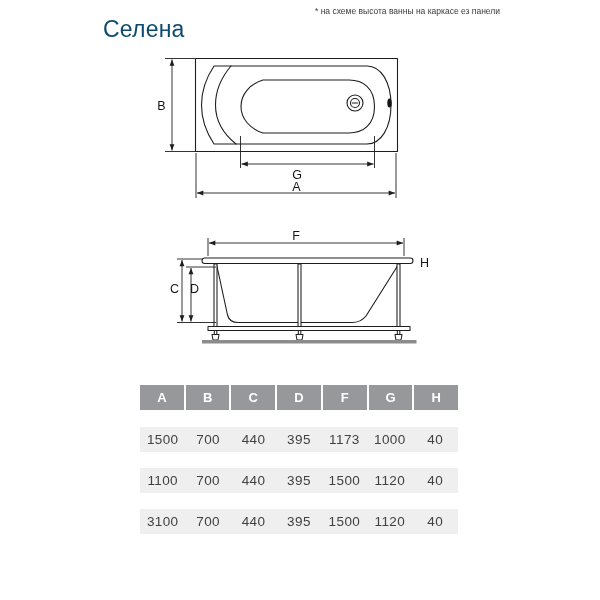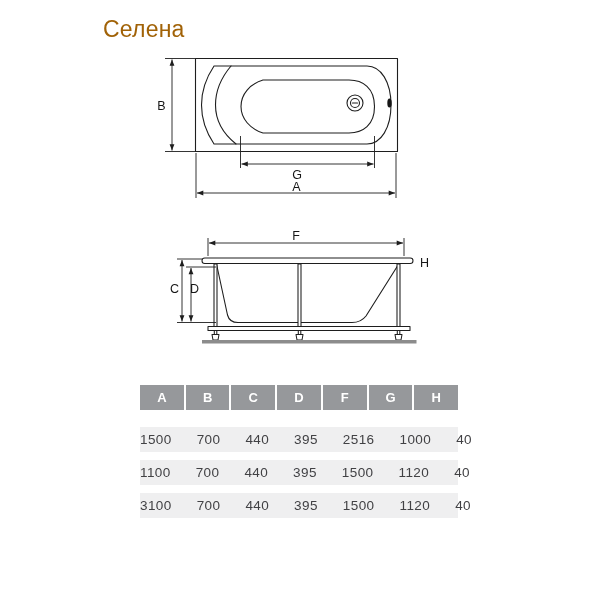--- a/index.html
+++ b/index.html
@@ -3,21 +3,21 @@
 <meta charset="utf-8">
 <style>
   html,body{margin:0;padding:0;background:#fff;}
   #screen{
     position:relative;width:600px;height:600px;overflow:hidden;
     background:var(--background,#fff);
     font-family:"Liberation Sans",sans-serif;
   }
   .title{
     position:absolute;left:103px;top:16px;
-    font-size:23px;font-weight:400;color:#a16207;letter-spacing:.2px;
+    font-size:23px;font-weight:400;color:#0c4a6e;letter-spacing:.2px;
   }
   .note{
     position:absolute;left:315px;top:6px;
     font-size:8.5px;color:#3a3a3a;white-space:nowrap;
   }
   
   .diagram-svg{position:absolute;left:140px;top:40px;}
   .ln{fill:none;stroke:var(--line,#1e1e1e);stroke-width:1.1;stroke-linejoin:round;stroke-linecap:round;}
   .lnf{fill:#fff;stroke:var(--line,#1e1e1e);stroke-width:1.05;stroke-linejoin:round;}
   .dim{fill:none;stroke:var(--line,#1e1e1e);stroke-width:.9;}
@@ -26,35 +26,35 @@
   .solid{fill:#151515;stroke:none;}
   
   .table{position:absolute;left:140px;top:385px;width:318px;}
   .thead{display:flex;gap:2px;margin-bottom:17px;}
   .th{
     flex:1;height:25px;display:flex;align-items:center;justify-content:center;
     background:var(--header_bg,#96989B);color:var(--header_text,#fff);
     font-size:13px;font-weight:bold;
   }
   .trow{
-    display:flex;height:25px;align-items:center;margin-bottom:8px;
+    display:flex;height:25px;align-items:center;margin-bottom:16px;
     background:var(--row_bg,#EFEFF0);
-    gap:25px;
   }
   .td{
     flex:1;text-align:center;font-size:13.5px;
     color:var(--row_text,#414144);letter-spacing:.4px;
   }
 </style>
 </head>
 <body>
 
 <div id="screen">
 
   <div class="title">Селена</div>
+  <div class="note">* на схеме высота ванны на каркасе ез панели</div>
 
   <svg class="diagram-svg" width="320" height="320" viewBox="140 40 320 320" xmlns="http://www.w3.org/2000/svg">
     <defs>
       <marker id="arr" viewBox="0 0 10 10" refX="10" refY="5" markerWidth="9" markerHeight="7" orient="auto-start-reverse">
         <path d="M0,1.2 L10,5 L0,8.8 Z" fill="#1e1e1e"></path>
       </marker>
     </defs>
 
     <g>
       <rect class="ln" x="195.5" y="58.5" width="202" height="93"></rect>
@@ -146,21 +146,21 @@
       <div class="th">F</div>
       <div class="th">G</div>
       <div class="th">H</div>
     </div>
 
     <div class="trow">
       <div class="td">1500</div>
       <div class="td">700</div>
       <div class="td">440</div>
       <div class="td">395</div>
-      <div class="td">2516</div>
+      <div class="td">1173</div>
       <div class="td">1000</div>
       <div class="td">40</div>
     </div>
 
     <div class="trow">
       <div class="td">1100</div>
       <div class="td">700</div>
       <div class="td">440</div>
       <div class="td">395</div>
       <div class="td">1500</div>

